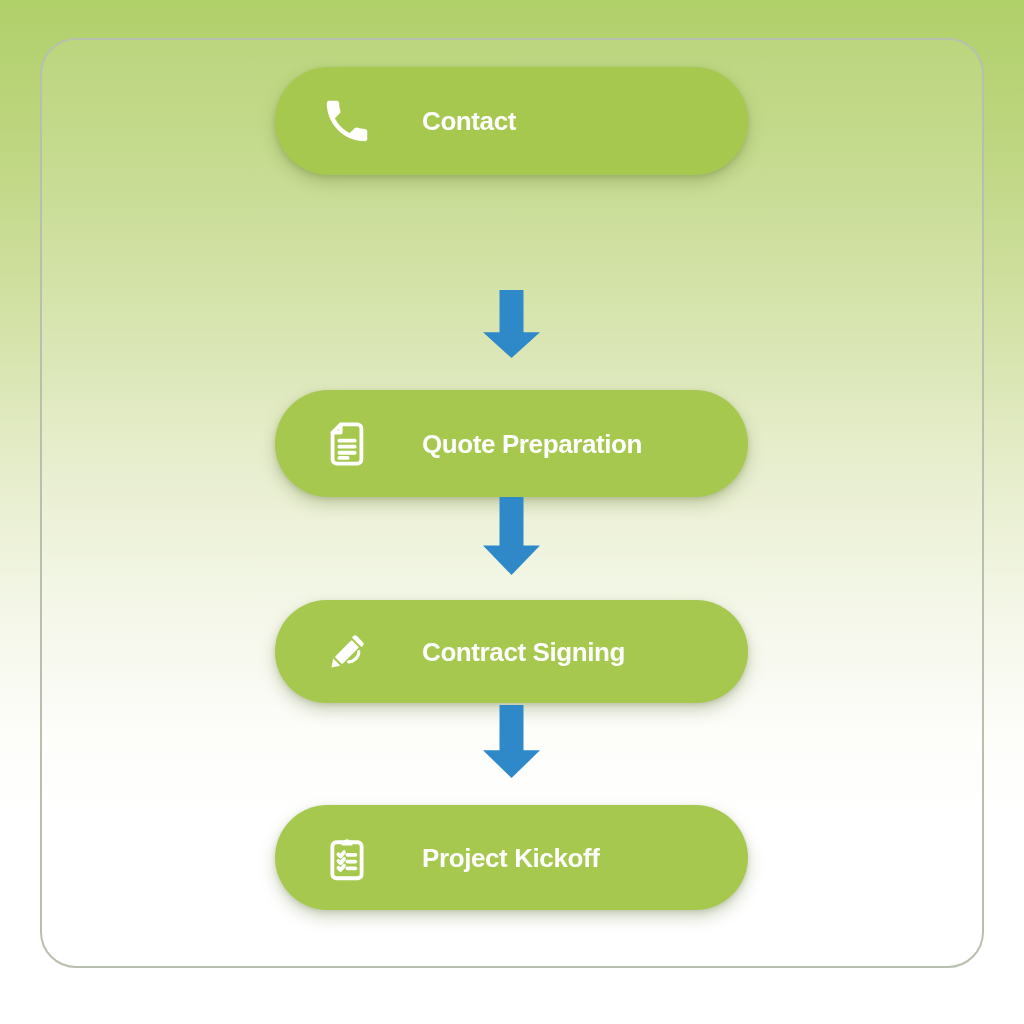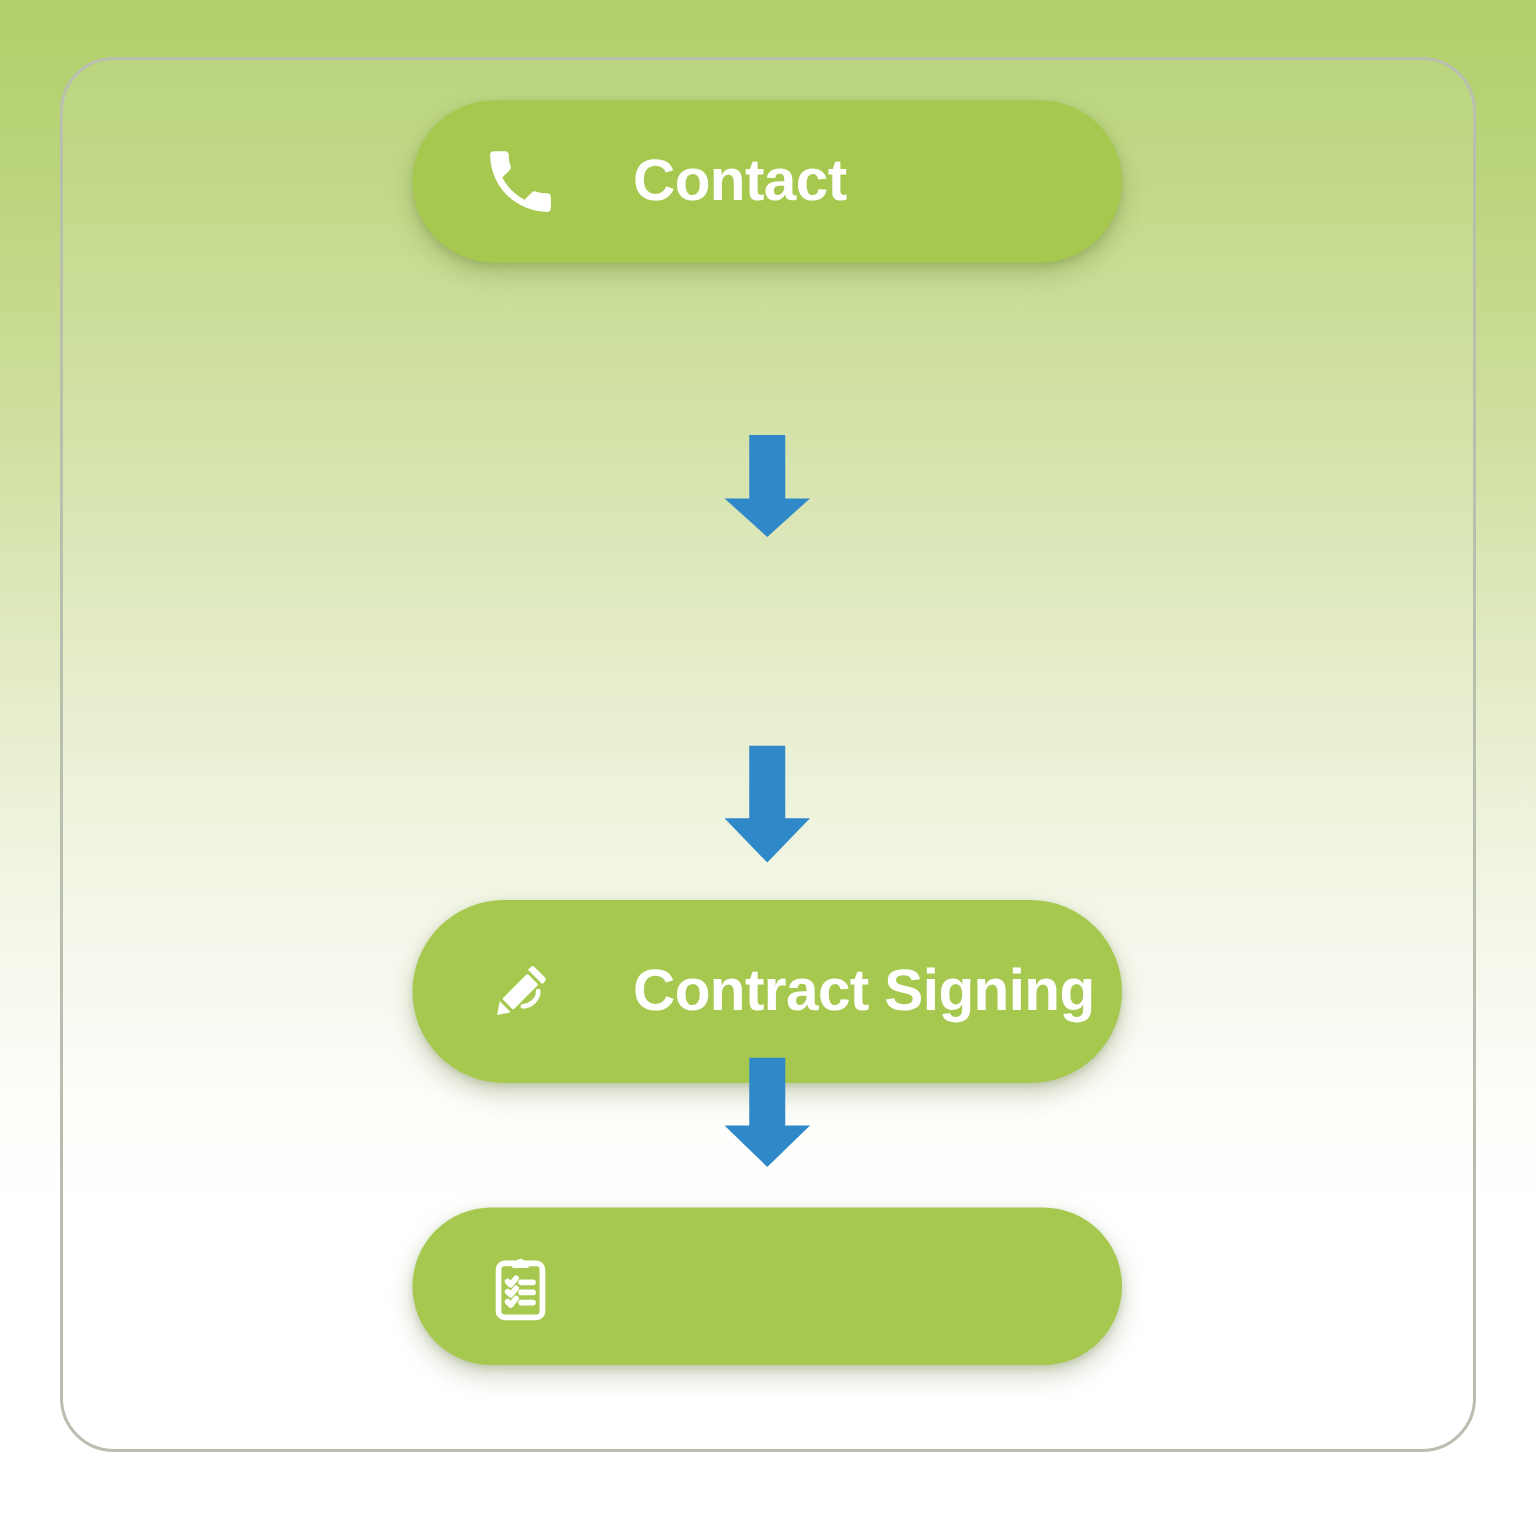--- a/index.html
+++ b/index.html
@@ -50,21 +50,21 @@
     height: 54px;
   }
   .pill .icon svg { width: 100%; height: 100%; display: block; }
 
   .pill .label {
     position: absolute;
     left: 147px;
     top: 50%;
     transform: translateY(-50%);
     color: var(--label, #ffffff);
-    font-size: 39px;
+    font-size: 26px;
     font-weight: 700;
     letter-spacing: -0.4px;
     white-space: nowrap;
   }
 
   .arrow {
     position: absolute;
     left: 483px;
     width: 57px;
     display: block;
@@ -85,26 +85,39 @@
       </svg>
     </span>
     <span class="label">Contact</span>
   </div>
 
 
   <svg class="arrow" style="top:290px; height:68px;" viewBox="0 0 57 70" preserveAspectRatio="none">
     <polygon points="16.5,0 40.5,0 40.5,43.5 57,43.5 28.5,70 0,43.5 16.5,43.5"></polygon>
   </svg>
 
+  <div class="pill" style="top:390px; height:107px;">
+    <span class="icon">
+      <svg viewBox="0 0 24 24" fill="none" stroke="#ffffff" stroke-width="1.7" stroke-linecap="round" stroke-linejoin="round">
+        <path d="M9.2 3.3h7.4a1.8 1.8 0 0 1 1.8 1.8v13.8a1.8 1.8 0 0 1-1.8 1.8H7.4a1.8 1.8 0 0 1-1.8-1.8V6.9z"></path>
+        <path d="M9.2 3.3v3.6H5.6"></path>
+        <line x1="8.6" y1="10.5" x2="15.4" y2="10.5"></line>
+        <line x1="8.6" y1="13.2" x2="15.4" y2="13.2"></line>
+        <line x1="8.6" y1="15.9" x2="15.4" y2="15.9"></line>
+        <line x1="8.6" y1="18.2" x2="12.3" y2="18.2"></line>
+      </svg>
+    </span>
+    <span class="label">Quote Preparation</span>
+  </div>
 
   <svg class="arrow" style="top:497px; height:78px;" viewBox="0 0 57 70" preserveAspectRatio="none">
     <polygon points="16.5,0 40.5,0 40.5,43.5 57,43.5 28.5,70 0,43.5 16.5,43.5"></polygon>
   </svg>
 
-  <div class="pill" style="top:600px; height:122px;">
+  <div class="pill" style="top:600px; height:103px;">
     <span class="icon">
       <svg viewBox="0 0 24 24" fill="#ffffff">
         <g transform="rotate(45 12 12)">
           <path d="M10.1 3.9h3.8a1.1 1.1 0 0 1 1.1 1.1v0.9H9V5a1.1 1.1 0 0 1 1.1-1.1z"></path>
           <rect x="9.7" y="6.8" width="4.6" height="10.6" rx="0.5"></rect>
           <path d="M9.7 18.4h4.6L12 21.8z"></path>
           <path d="M15.6 8.2c1.7 1.5 1.7 4.7 0 6.4" fill="none" stroke="#ffffff" stroke-width="1.4" stroke-linecap="round"></path>
         </g>
       </svg>
     </span>
@@ -121,15 +134,16 @@
         <rect x="5.5" y="5" width="13" height="16" rx="1.8"></rect>
         <path d="M9.6 6.4V5.1c0-.5.4-.9.9-.9h.4a1.35 1.35 0 0 1 2.2 0h.4c.5 0 .9.4.9.9v1.3z" fill="#ffffff" stroke="none"></path>
         <path d="M8.2 10.4l.9.9 1.6-1.9"></path>
         <line x1="12.2" y1="10.6" x2="15.7" y2="10.6"></line>
         <path d="M8.2 13.4l.9.9 1.6-1.9"></path>
         <line x1="12.2" y1="13.6" x2="15.7" y2="13.6"></line>
         <path d="M8.2 16.4l.9.9 1.6-1.9"></path>
         <line x1="12.2" y1="16.6" x2="15.7" y2="16.6"></line>
       </svg>
     </span>
+    <span class="label">Project Kickoff</span>
   </div>
 
 </div>
 
 </body></html>

